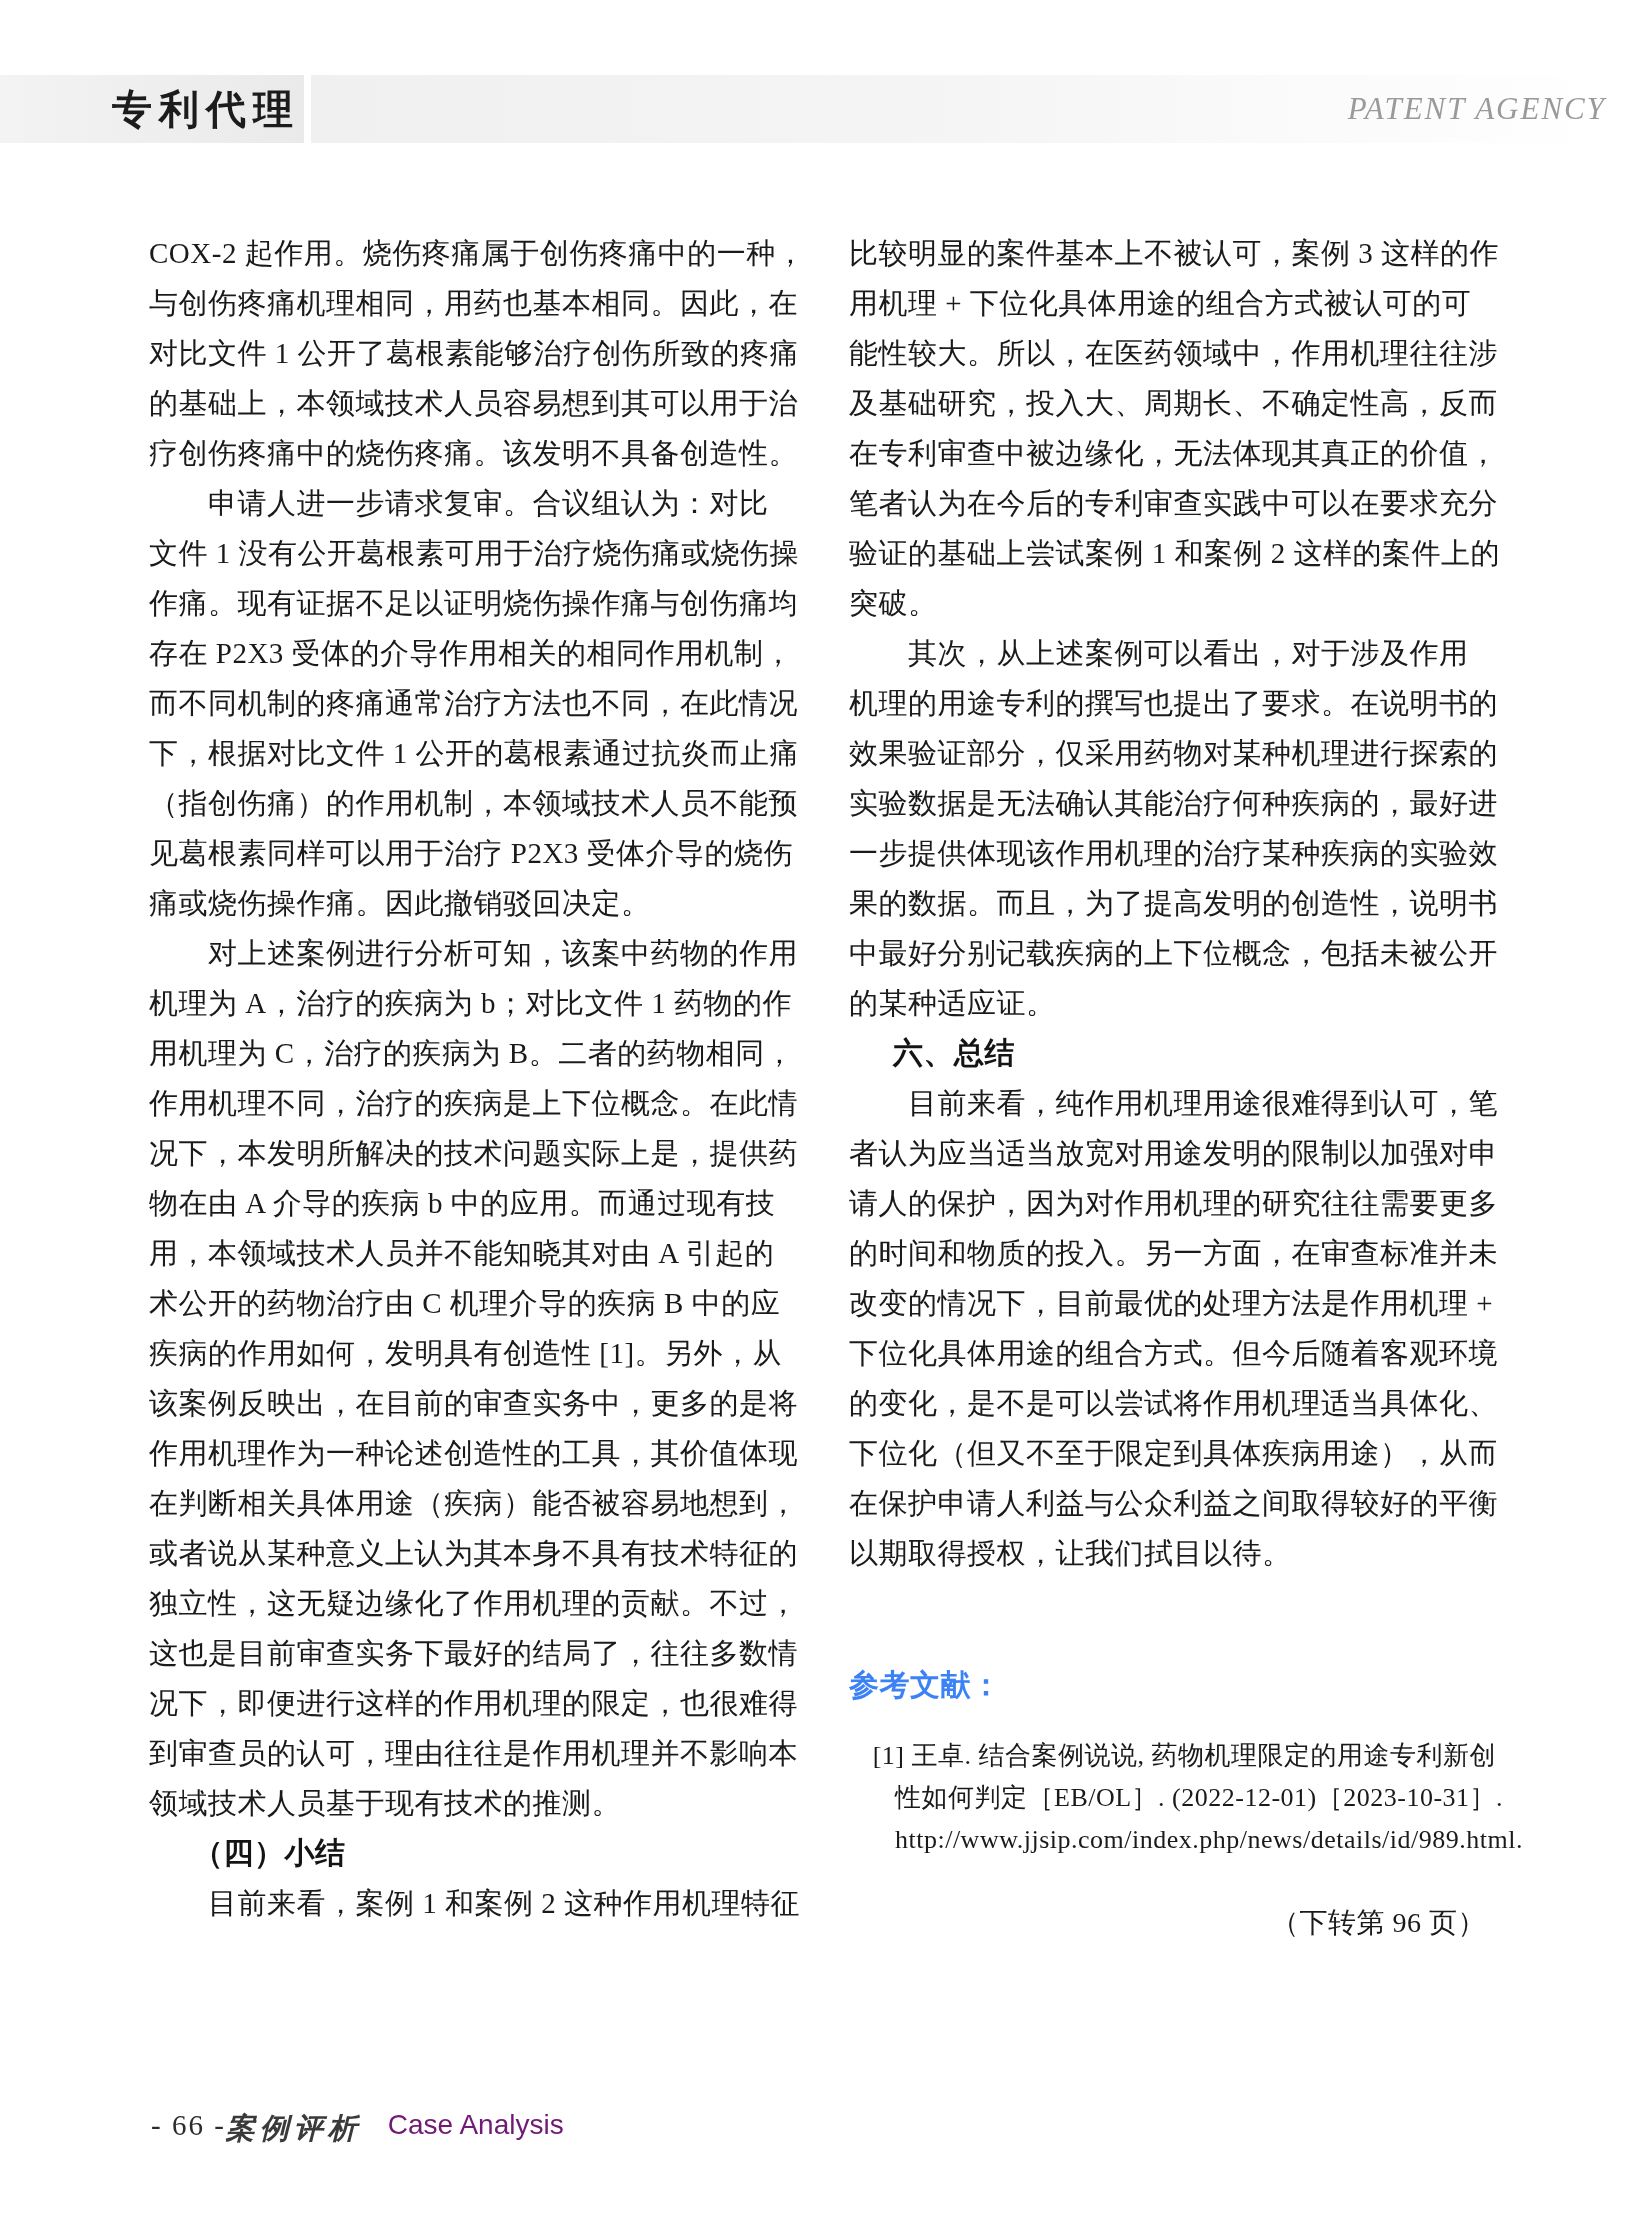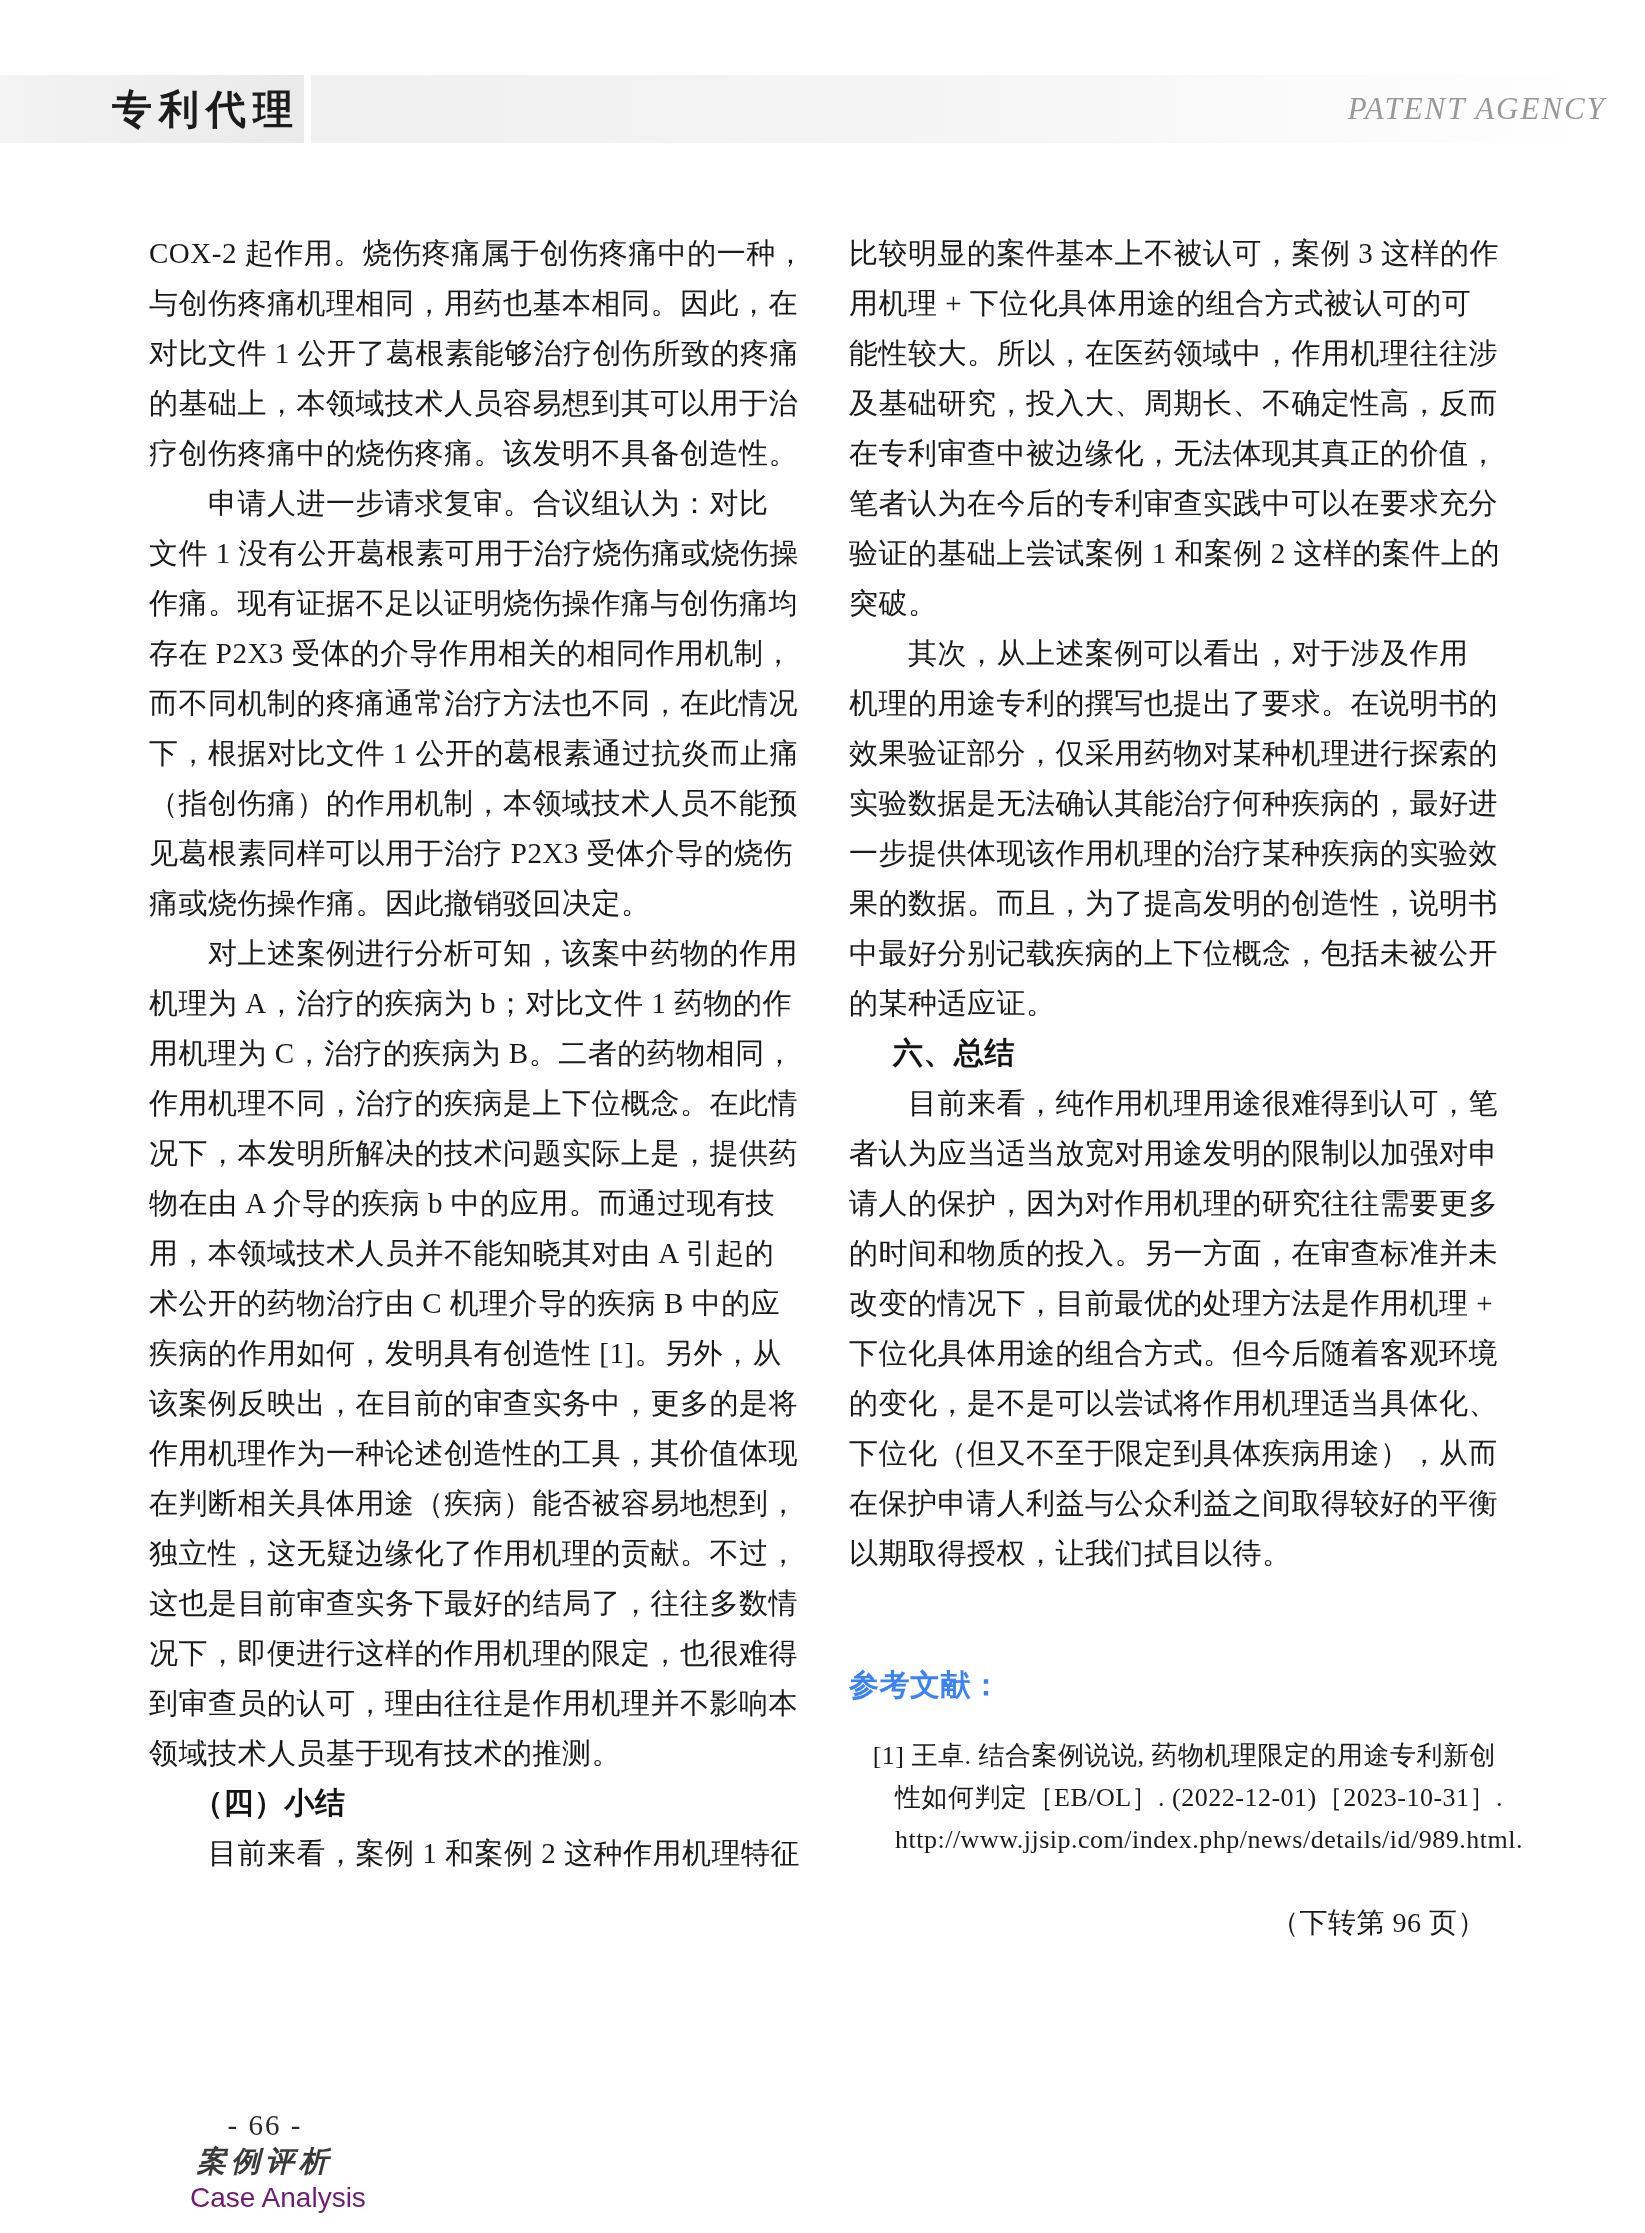--- a/index.html
+++ b/index.html
@@ -56,22 +56,22 @@
   .ref-lines { margin-top:28px; font-size:26px; line-height:42px;text-align:right; }
   .ref-lines .line { height:42px; }
   .ref-lines .line + .line { padding-left:46px; }
   .continuation-note {
     margin-top:40px; text-align:right; font-size:28px; line-height:44px;
     padding-right:10px;
   }
 
   
   .footer {
-    position:absolute; left:164px; top:2109px;
-    display:flex; align-items:center;flex-direction:column;
+    position:absolute; left:151px; top:2109px;
+    display:flex; align-items:flex-start;
   }
   .page-number { font-size:29px; color:#2c2c2c; letter-spacing:2px; }
   .section-cn  {
     font-size:29px; color:#3a3a3a;
     font-style:italic; font-weight:bold; letter-spacing:5px;
     font-family:"Liberation Serif","DejaVu Serif",serif;
   }
   .section-en  {
     margin-left:26px; font-size:28px; color:#701a75;
     font-family:"Liberation Sans","DejaVu Sans",sans-serif;
@@ -110,20 +110,21 @@
         <div class="line">用机理为 C，治疗的疾病为 B。二者的药物相同，</div>
         <div class="line">作用机理不同，治疗的疾病是上下位概念。在此情</div>
         <div class="line">况下，本发明所解决的技术问题实际上是，提供药</div>
         <div class="line">物在由 A 介导的疾病 b 中的应用。而通过现有技</div>
         <div class="line">用，本领域技术人员并不能知晓其对由 A 引起的</div>
         <div class="line">术公开的药物治疗由 C 机理介导的疾病 B 中的应</div>
         <div class="line">疾病的作用如何，发明具有创造性 [1]。另外，从</div>
         <div class="line">该案例反映出，在目前的审查实务中，更多的是将</div>
         <div class="line">作用机理作为一种论述创造性的工具，其价值体现</div>
         <div class="line">在判断相关具体用途（疾病）能否被容易地想到，</div>
+        <div class="line">或者说从某种意义上认为其本身不具有技术特征的</div>
         <div class="line">独立性，这无疑边缘化了作用机理的贡献。不过，</div>
         <div class="line">这也是目前审查实务下最好的结局了，往往多数情</div>
         <div class="line">况下，即便进行这样的作用机理的限定，也很难得</div>
         <div class="line">到审查员的认可，理由往往是作用机理并不影响本</div>
         <div class="line">领域技术人员基于现有技术的推测。</div>
       </div>
     <div class="heading-line">（四）小结</div>
     <div>
         <div class="line">　　目前来看，案例 1 和案例 2 这种作用机理特征</div>
       </div>

